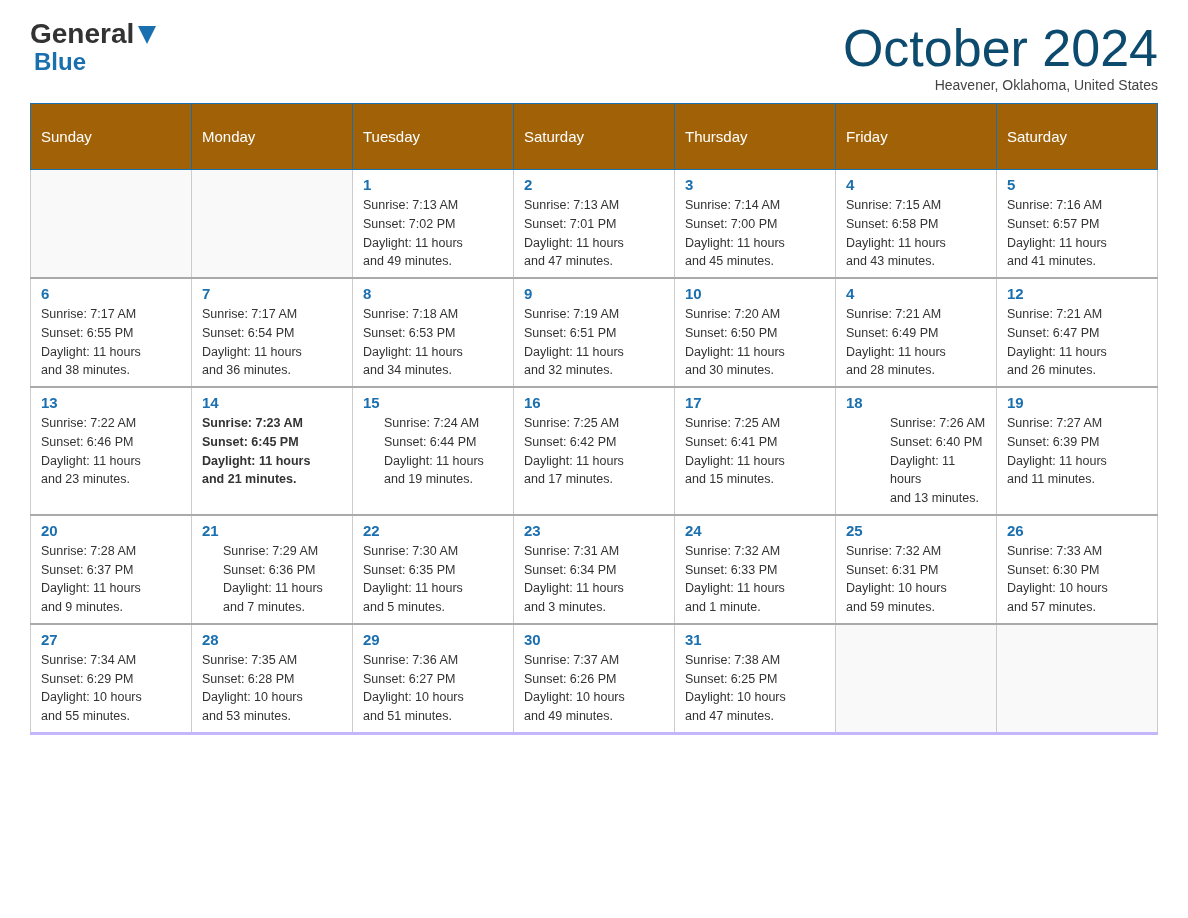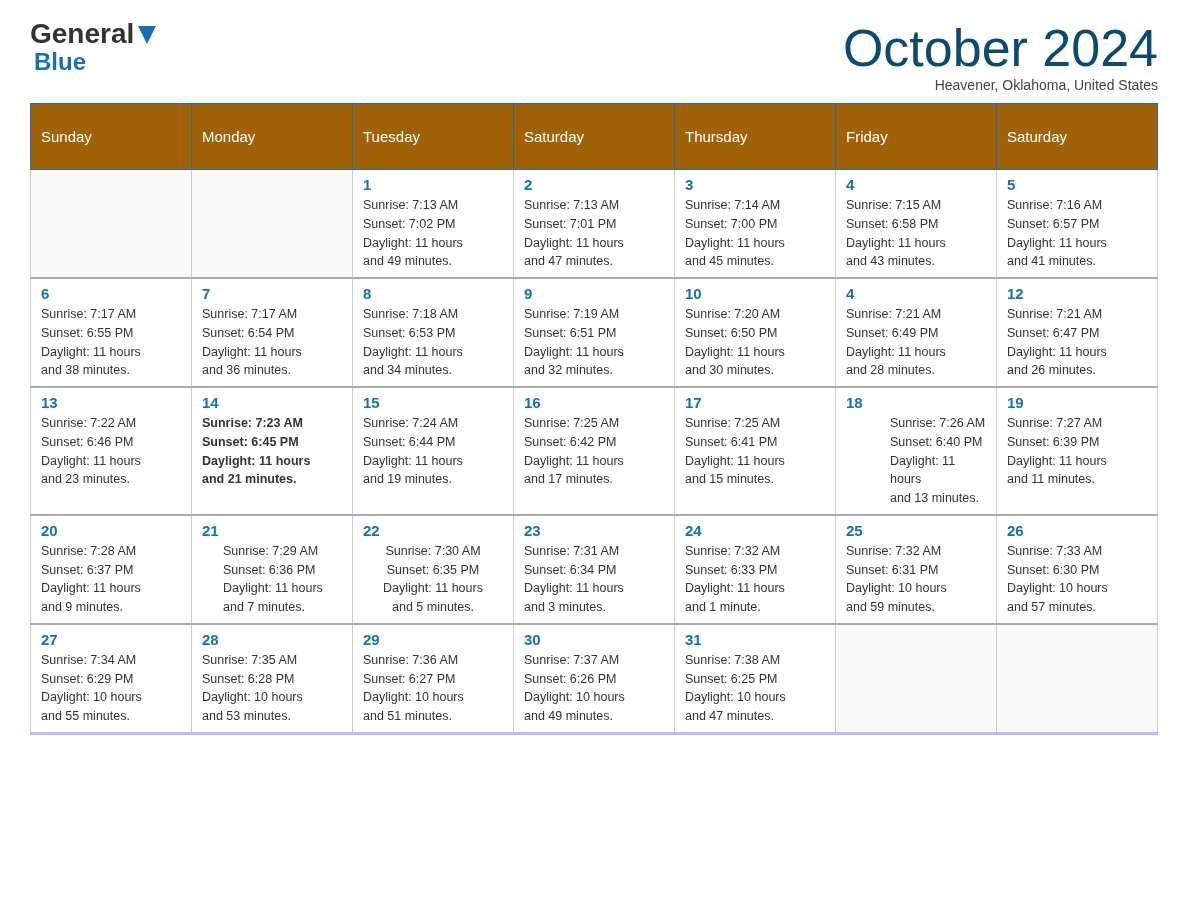--- a/index.html
+++ b/index.html
@@ -227,21 +227,21 @@
         </td>
         <td>
           <div class="day-number">14</div>
           <div class="day-info" style="white-space: pre-line; font-weight: bold;">Sunrise: 7:23 AM
 Sunset: 6:45 PM
 Daylight: 11 hours
 and 21 minutes.</div>
         </td>
         <td>
           <div class="day-number">15</div>
-          <div class="day-info" style="white-space: pre-line;">Sunrise: 7:24 AM
+          <div class="day-info" style="white-space: pre-line; margin-left: 21px;">Sunrise: 7:24 AM
 Sunset: 6:44 PM
 Daylight: 11 hours
 and 19 minutes.</div>
         </td>
         <td>
           <div class="day-number">16</div>
           <div class="day-info" style="white-space: pre-line;">Sunrise: 7:25 AM
 Sunset: 6:42 PM
 Daylight: 11 hours
 and 17 minutes.</div>
@@ -278,21 +278,21 @@
         </td>
         <td>
           <div class="day-number">21</div>
           <div class="day-info" style="white-space: pre-line; margin-left: 21px;">Sunrise: 7:29 AM
 Sunset: 6:36 PM
 Daylight: 11 hours
 and 7 minutes.</div>
         </td>
         <td>
           <div class="day-number">22</div>
-          <div class="day-info" style="white-space: pre-line; text-align: center;">Sunrise: 7:30 AM
+          <div class="day-info" style="white-space: pre-line;">Sunrise: 7:30 AM
 Sunset: 6:35 PM
 Daylight: 11 hours
 and 5 minutes.</div>
         </td>
         <td>
           <div class="day-number">23</div>
           <div class="day-info" style="white-space: pre-line;">Sunrise: 7:31 AM
 Sunset: 6:34 PM
 Daylight: 11 hours
 and 3 minutes.</div>

